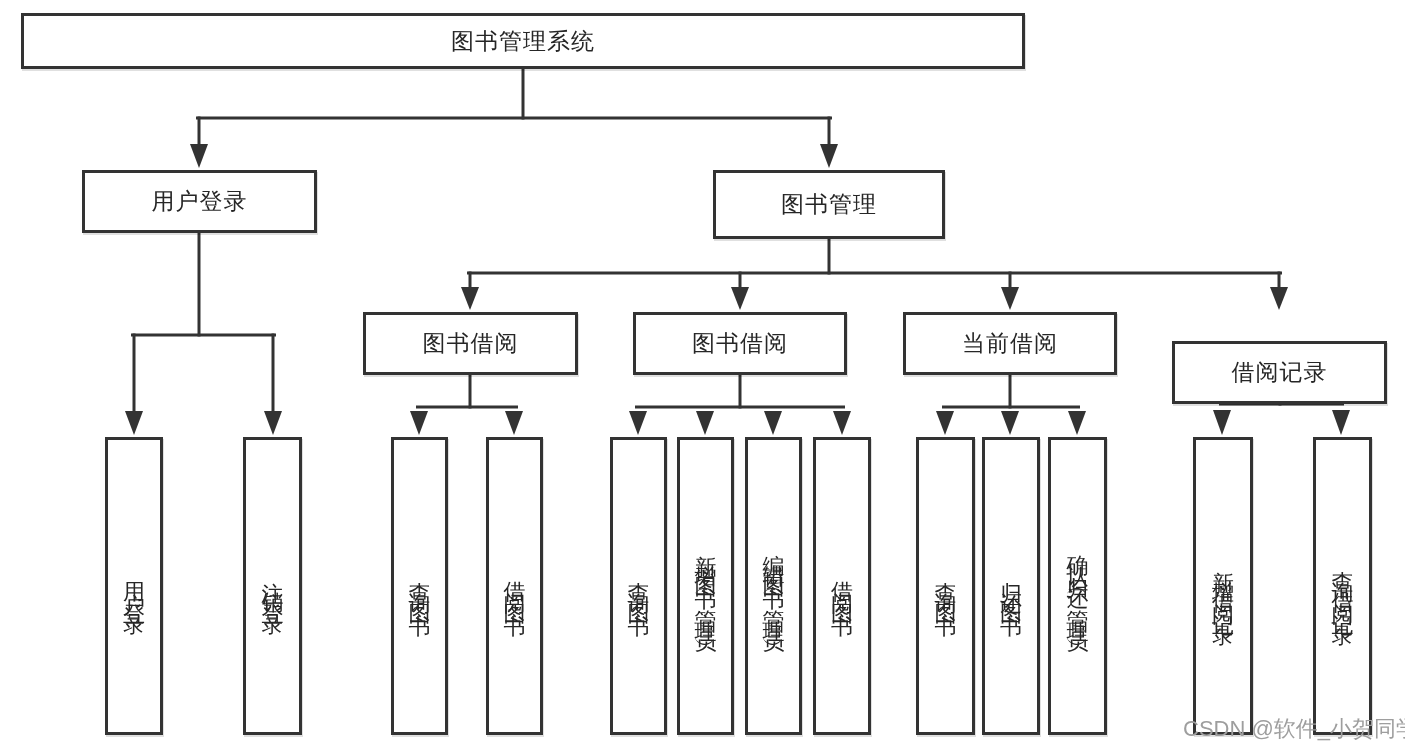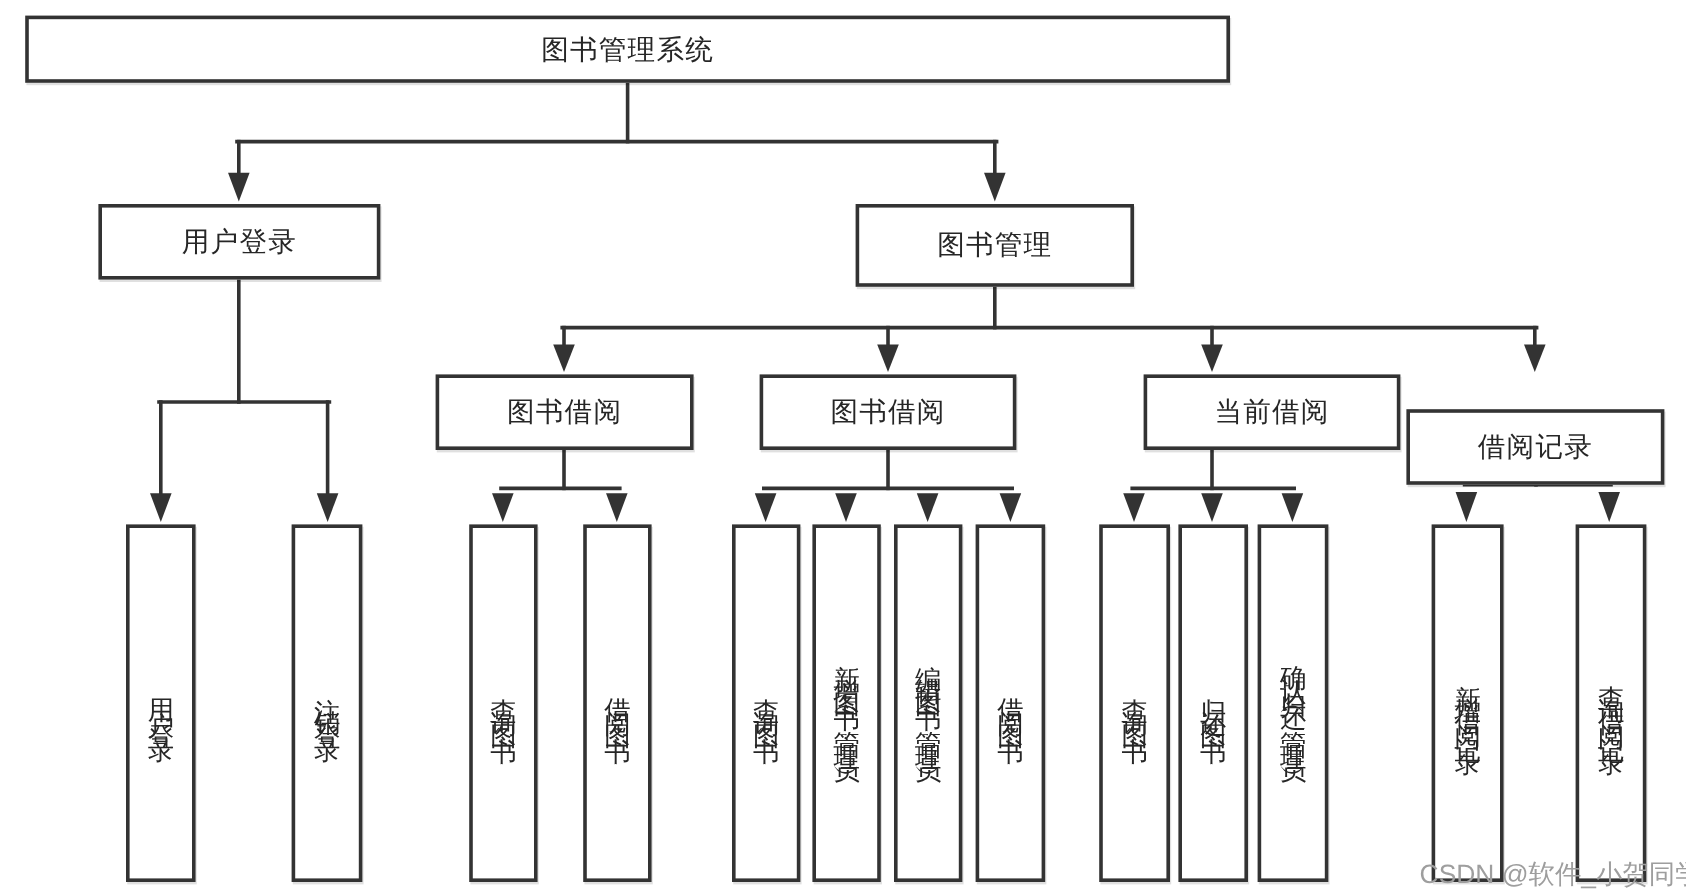--- a/index.html
+++ b/index.html
@@ -117,21 +117,21 @@
   <div class="node" style="left:713px;top:170px;width:232px;height:69px;">
     <span>图书管理</span>
   </div>
 
   <div class="node" style="left:363px;top:312px;width:215px;height:63px;">
     <span>图书借阅</span>
   </div>
   <div class="node" style="left:633px;top:312px;width:214px;height:63px;justify-content:center;">
     <span>图书借阅</span>
   </div>
-  <div class="node" style="left:953px;top:312px;width:214px;height:63px;">
+  <div class="node" style="left:903px;top:312px;width:214px;height:63px;">
     <span>当前借阅</span>
   </div>
   <div class="node" style="left:1172px;top:312px;width:215px;height:63px;margin-top:29px;">
     <span>借阅记录</span>
   </div>
 
   <div class="node leaf" style="left:105px;top:437px;width:58px;height:298px;">
     <span class="vtext">用户登录</span>
   </div>
   <div class="node leaf" style="left:243px;top:437px;width:59px;height:298px;">

